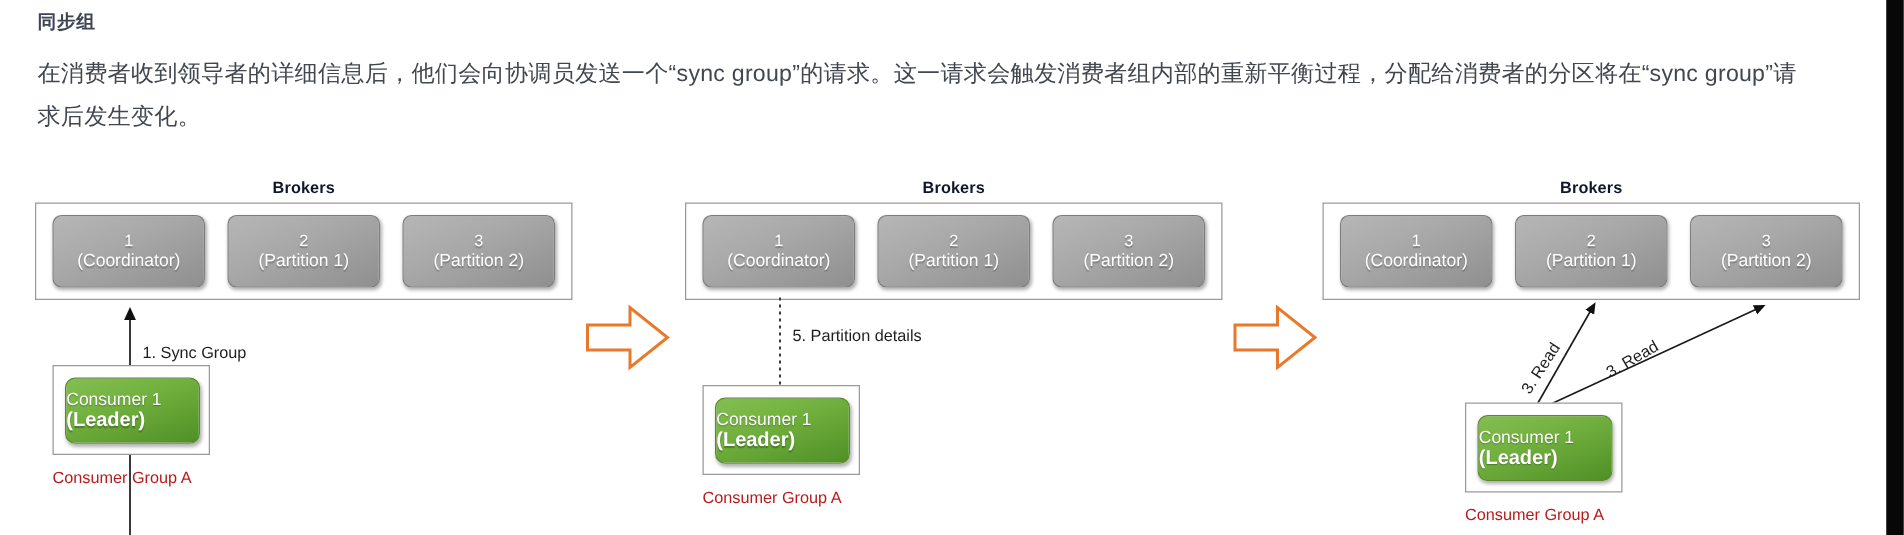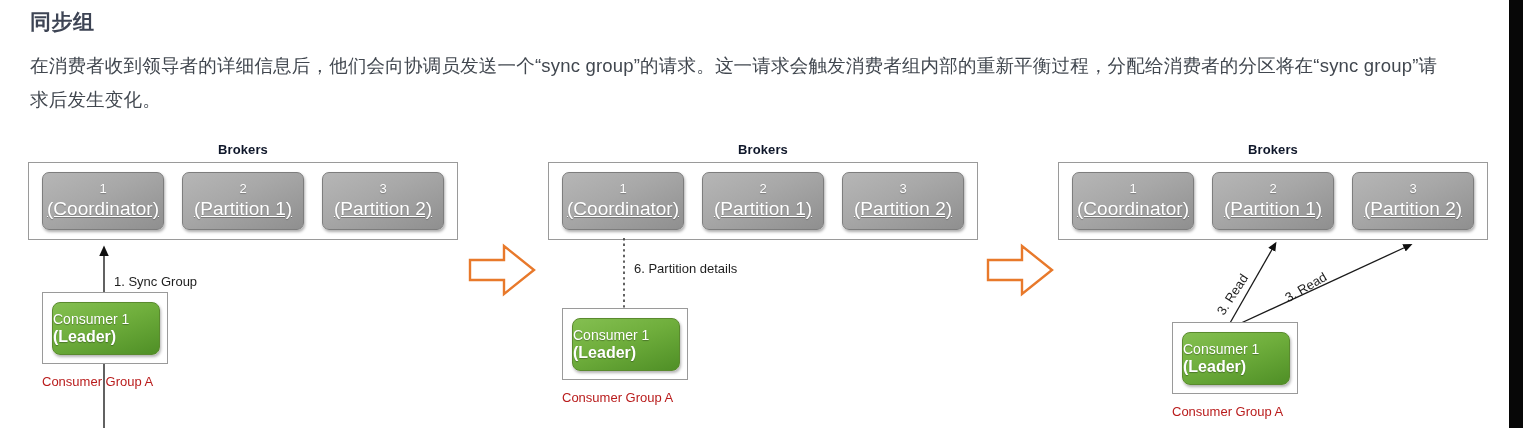--- a/index.html
+++ b/index.html
@@ -24,21 +24,21 @@
   }
 
   
   #article {
     position: absolute;
     top: 0; left: 0;
     width: 1480px;
     padding: 8px 30px 0 30px;
   }
   #heading {
-    font-size: 21px;
+    font-size: 15px;
     font-weight: bold;
     color: #3d4454;
     letter-spacing: .5px;
     margin: 0 0 14px 0;
     line-height: 1.3;
   }
   #paragraph {
     font-size: 18.5px;
     color: #41474f;
     line-height: 34px;
@@ -94,21 +94,21 @@
     box-shadow: 1px 2px 3px rgba(0,0,0,.32);
     color: #ffffff;
     display: flex;
     flex-direction: column;
     align-items: center;
     justify-content: center;
     line-height: 1.22;
     text-shadow: 0 1px 1px rgba(0,0,0,.25);
   }
   .broker-id   { font-size: 13px; }
-  .broker-role { font-size: 19px; text-decoration: underline; }
+  .broker-role { font-size: 14px; }
 
   
   .cgroup-box {
     position: absolute;
     border: 1px solid #9a9a9a;
     background: #fff;
     width: 126px;
     height: 72px;
   }
   .consumer {
@@ -230,21 +230,21 @@
 
     <svg class="arrows">
       <defs>
         <marker id="head-solid-2" markerWidth="8" markerHeight="8" refX="3.4" refY="3.6" orient="auto">
           <path d="M0,0.4 L7.2,3.6 L0,6.8 Z" fill="#101010"></path>
         </marker>
       </defs>
       <line x1="76" y1="100" x2="76" y2="178" stroke="#3a3a3a" stroke-width="1.6" stroke-dasharray="2.4 3.2" marker-end="url(#head-solid-2)"></line>
     </svg>
 
-    <div class="flow-label" style="left:86px; top:123px;">6. Partition details</div>
+    <div class="flow-label" style="left:86px; top:123px;">5. Partition details</div>
 
     <div class="cgroup-box" style="left:14px; top:170px;">
       <div class="consumer">
         <span class="consumer-name">Consumer 1</span>
         <span class="consumer-role">(Leader)</span>
       </div>
     </div>
     <div class="cgroup-label" style="left:14px; top:252px;">Consumer Group A</div>
   </div>
 

